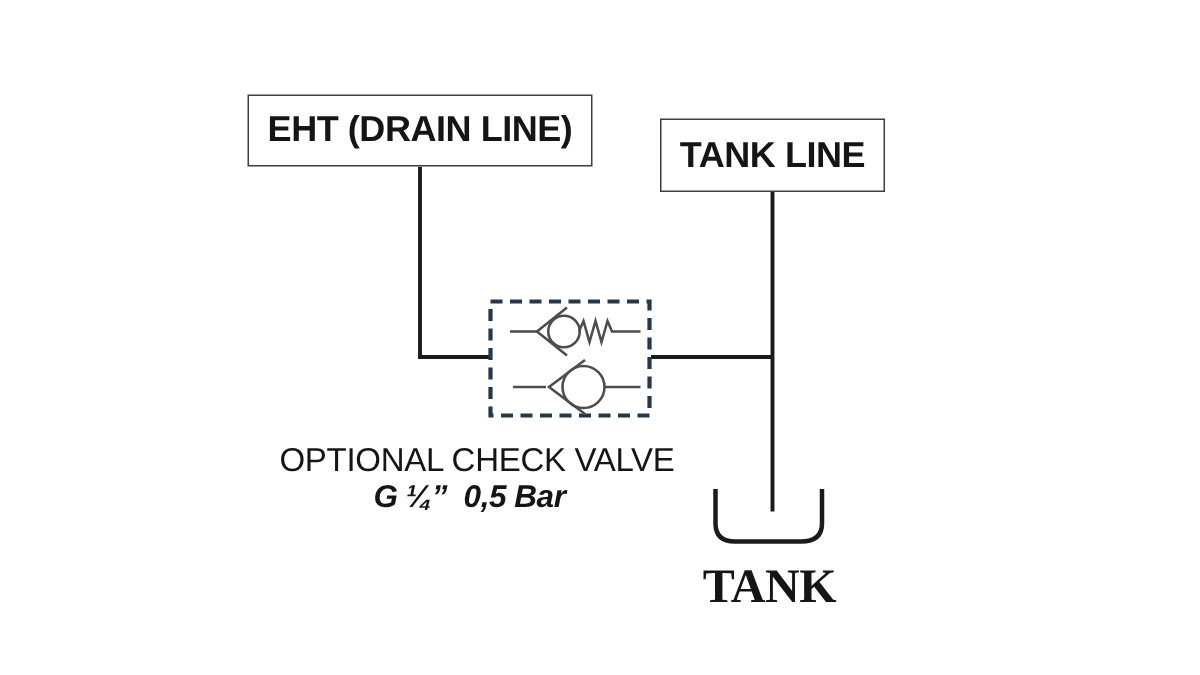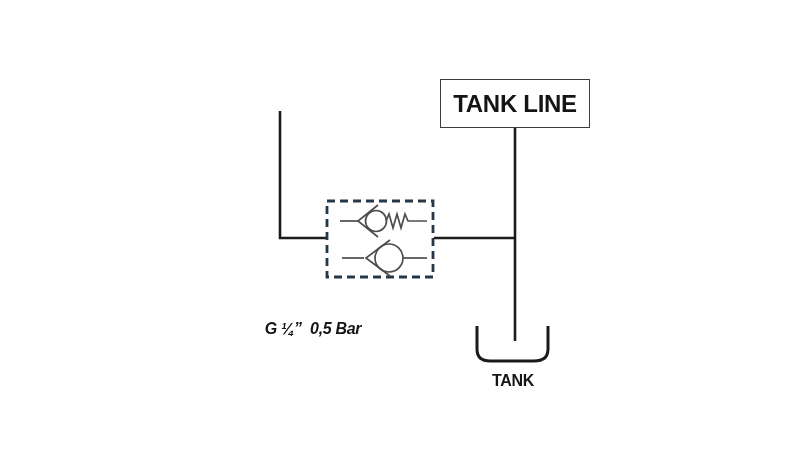--- a/index.html
+++ b/index.html
@@ -51,32 +51,33 @@
     top: 294px;
     width: 300px;
     font-size: 22px;
     font-weight: 400;
     letter-spacing: -0.2px;
   }
   #caption-spec {
     left: 163px;
     top: 320px;
     width: 300px;
-    font-size: 16px;
+    font-size: 21px;
     font-weight: 700;
     font-style: italic;
     letter-spacing: -0.3px;
   }
   #tank-label {
     left: 463px;
     top: 372px;
     width: 100px;
-    font-size: 16px;
+    font-size: 32px;
     font-weight: 700;
     letter-spacing: -0.3px;
+    font-family: Liberation Serif, serif;
   }
 </style>
 </head>
 <body>
 
 <div id="canvas">
 
   <svg id="wiring" viewBox="0 0 800 450" xmlns="http://www.w3.org/2000/svg">
 
     <path d="M280 111 V238 H326" fill="none" stroke="#1b1b1b" stroke-width="2.6"></path>
@@ -97,23 +98,27 @@
     <g fill="none" stroke="#4d4d4d" stroke-width="1.7">
       <path d="M342 258 H364"></path>
       <path d="M390 240 L366 258 L390 276"></path>
       <circle cx="389" cy="258" r="14"></circle>
       <path d="M403 258 H427"></path>
     </g>
 
     <path d="M477 326 L477 349 Q477 361 490 361 L534 361 Q548 361 548 349 L548 326" fill="none" stroke="#1b1b1b" stroke-width="3"></path>
   </svg>
 
+  <div class="node-box" id="eht-box">
+    <span class="box-label">EHT (DRAIN LINE)</span>
+  </div>
 
   <div class="node-box" id="tankline-box">
     <span class="box-label">TANK LINE</span>
   </div>
 
+  <div class="caption" id="caption-title">OPTIONAL CHECK VALVE</div>
 
   <div class="caption" id="caption-spec">G ¼”  0,5 Bar</div>
 
   <div class="caption" id="tank-label">TANK</div>
 
 </div>
 
 </body></html>

